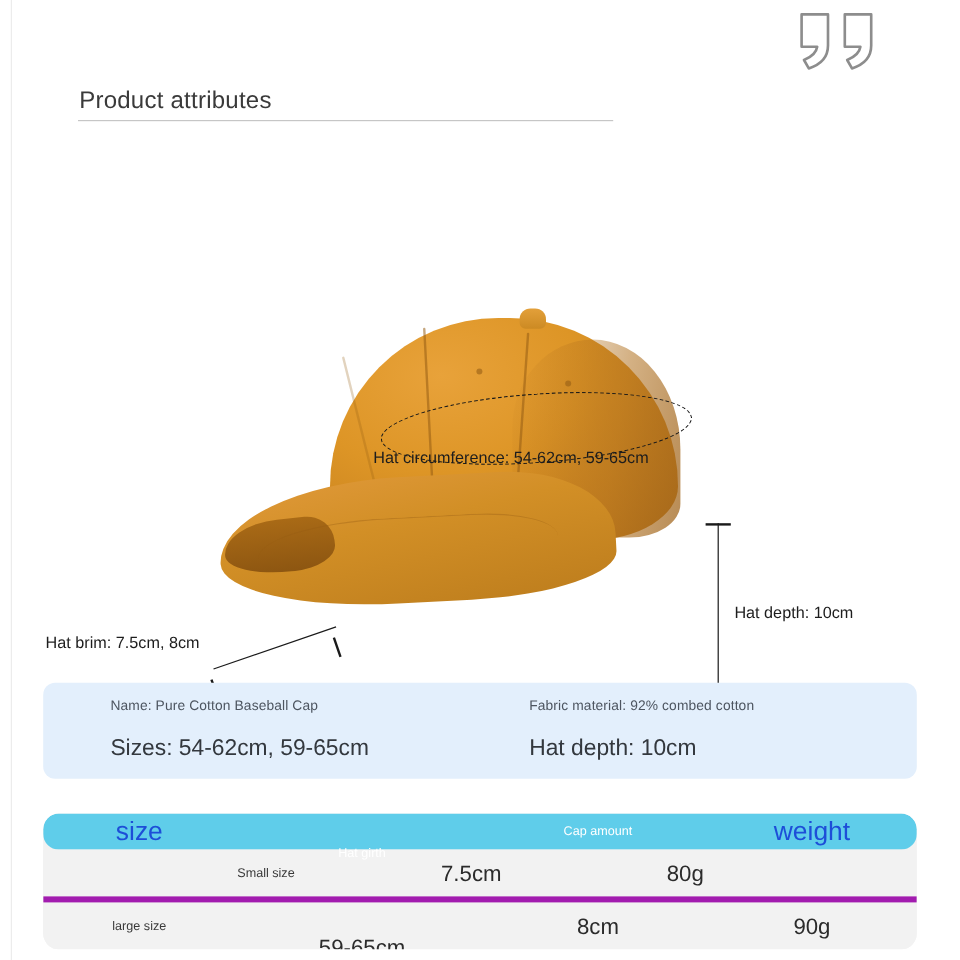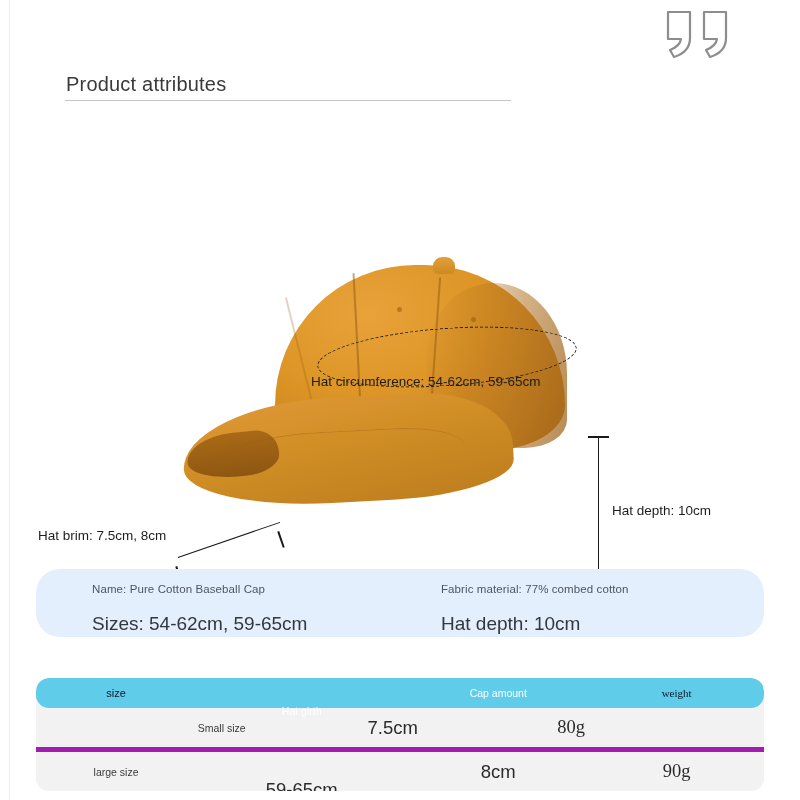--- a/index.html
+++ b/index.html
@@ -254,23 +254,23 @@
   }
   .dim-d-cap-1 { left: 0px;  top: 29px; transform: rotate(-19deg); }
   .dim-d-cap-2 { left: 102px; top: -6px; transform: rotate(-19deg); }
 
   
   .info-panel {
     position: absolute;
     left: 36px;
     top: 569px;
     width: 728px;
-    height: 68px;
+    height: 80px;
     background: #e3effc;
-    border-radius: 24px;
+    border-radius: 10px;
     box-sizing: border-box;
   }
   .info-col-left  { position: absolute; left: 56px;  top: 0; }
   .info-col-right { position: absolute; left: 405px; top: 0; }
   .info-small {
     position: absolute;
     top: 14px;
     font-size: 11.5px;
     color: #4d5560;
     white-space: nowrap;
@@ -311,25 +311,25 @@
   .tbody-row.divided {
     border-top: 5px solid #a21caf;
   }
   .cell {
     text-align: center;
     box-sizing: border-box;
   }
   .c1 { width: 22%; }
   .c2 { width: 29%; margin-top: 36px; }
   .c3 { width: 25%; }
-  .c4 { width: 24%; font-family: Liberation Serif, serif; }
+  .c4 { width: 24%; }
 
   .th-big {
-    color: #0f172a;
-    font-size: 11px;
+    color: #1d4ed8;
+    font-size: 22px;
     font-weight: 400;
   }
   .th-small {
     color: #ffffff;
     font-size: 10.5px;
     font-weight: 400;
   }
   .td-label {
     font-size: 10.5px;
     color: #3a3a3a;
@@ -392,21 +392,21 @@
     <div class="dim-d-cap dim-d-cap-2"></div>
   </div>
 </div>
 
 <div class="info-panel">
   <div class="info-col-left">
     <div class="info-small">Name: Pure Cotton Baseball Cap</div>
     <div class="info-large">Sizes: 54-62cm, 59-65cm</div>
   </div>
   <div class="info-col-right">
-    <div class="info-small">Fabric material: 77% combed cotton</div>
+    <div class="info-small">Fabric material: 92% combed cotton</div>
     <div class="info-large">Hat depth: 10cm</div>
   </div>
 </div>
 
 <div class="spec-table">
 
   <div class="trow thead">
     <div class="cell c1 th-big">size</div>
     <div class="cell c2 th-small">Hat girth</div>
     <div class="cell c3 th-small">Cap amount</div>

